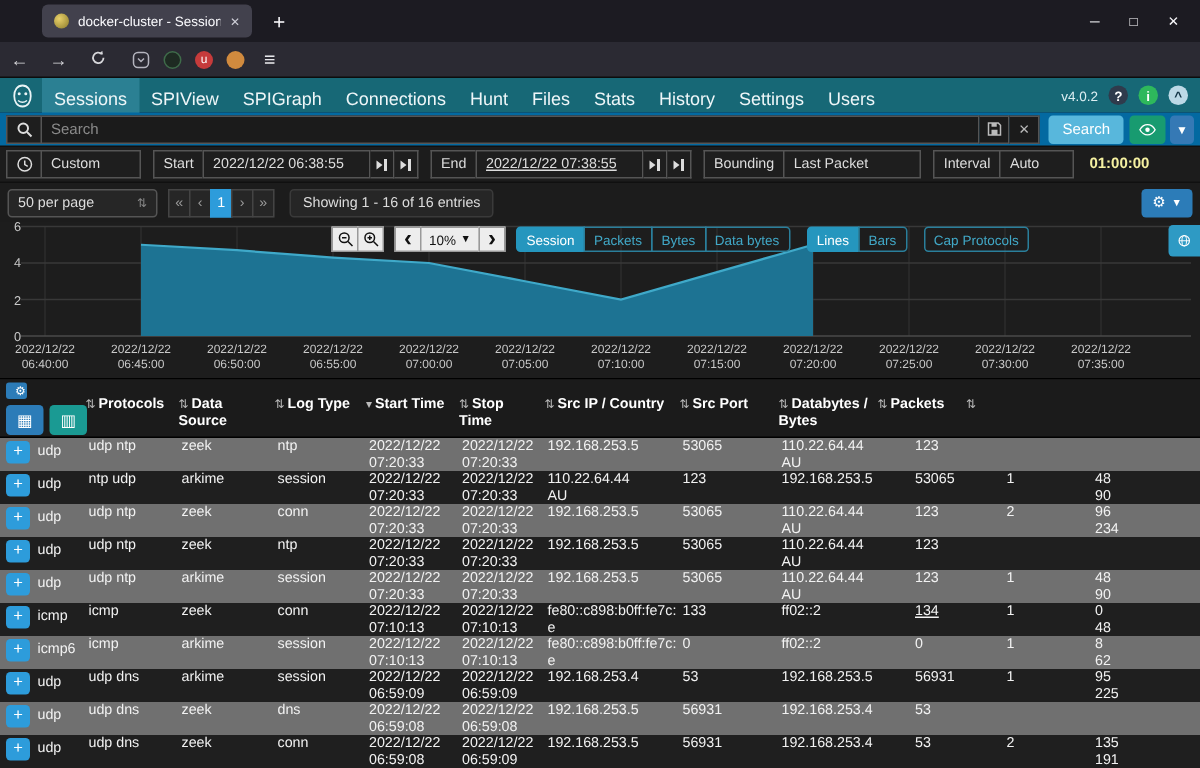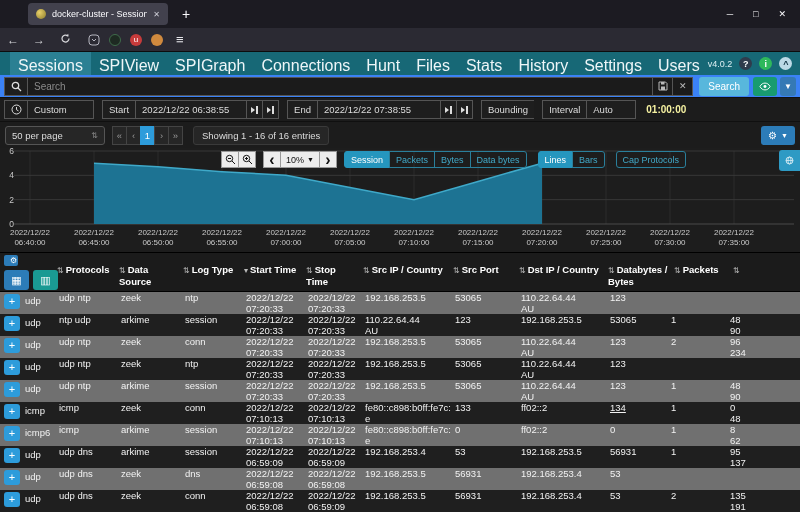--- a/index.html
+++ b/index.html
@@ -21,28 +21,28 @@
   .urltext .dim{color:#a9a9b3;}
   .urltext .dom{color:#fbfbfe;}
   .star{color:#b5b5bf;font-size:10px;}
   .ricons{display:flex;align-items:center;gap:9px;margin-left:10px;}
   .extc{width:12px;height:12px;border-radius:50%;display:inline-block;}
   .hamb{color:#e6e6ea;font-size:13px;font-weight:bold;margin-left:4px;}
 
   
   #navbar{position:absolute;top:52px;left:0;width:800px;height:23px;background:#176876;display:flex;align-items:center;color:#fff;}
   #nav-items{display:flex;height:100%;}
-  .nav-item{font-size:16px;padding:14px 8px;display:flex;align-items:center;color:#eef6f8;}
+  .nav-item{font-size:12px;padding:14px 8px;display:flex;align-items:center;color:#eef6f8;}
   .nav-item.active{background:#2b8093;}
   .nav-right{margin-left:auto;display:flex;align-items:center;gap:7px;margin-right:8px;}
   .ver{font-size:9px;color:#dceef2;}
   .navcirc{width:13px;height:13px;border-radius:50%;font-size:9px;font-weight:bold;display:flex;align-items:center;justify-content:center;}
 
   
-  #searchrow{position:absolute;top:75px;left:0;width:800px;height:23px;background:#3b82f6;display:flex;align-items:center;padding:0 4px;gap:0;border-bottom:1px solid #101010;}
+  #searchrow{position:absolute;top:75px;left:0;width:800px;height:23px;background:#0369a1;display:flex;align-items:center;padding:0 4px;gap:0;border-bottom:1px solid #101010;}
   .sqbtn{width:24px;height:19px;background:#1e1e1e;border:1px solid #555;display:flex;align-items:center;justify-content:center;}
   #search-input{flex:1;height:19px;background:#1b1b1b;border:1px solid #555;border-left:none;color:#ddd;font-size:10px;padding:0 6px;outline:none;}
   #search-input::placeholder{color:#8a8a8a;}
   .inbtn{width:20px;height:19px;background:#1b1b1b;border:1px solid #555;border-left:none;display:flex;align-items:center;justify-content:center;color:#bbb;font-size:9px;}
   .searchbtn{height:19px;background:#58b7dc;border:none;border-radius:3px;color:#fff;font-size:10px;padding:0 9px;margin-left:6px;}
   .eyebtn{height:19px;width:24px;background:#189b70;border:none;border-radius:3px;margin-left:4px;display:flex;align-items:center;justify-content:center;}
   .caretbtn{height:19px;width:16px;background:#3579b5;border:none;border-radius:3px;margin-left:3px;color:#fff;font-size:8px;display:flex;align-items:center;justify-content:center;}
 
   
   #timerow{position:absolute;top:98px;left:0;width:800px;height:24px;background:#1c1c1c;display:flex;align-items:center;padding:0 4px;border-bottom:1px solid #101010;}
@@ -206,31 +206,32 @@
     <span class="skipbtn">
         <span class="tri"></span>
         <span class="tribar"></span>
       </span>
     <span class="skipbtn">
         <span class="tri"></span>
         <span class="tribar"></span>
       </span>
     <span class="tgap"></span>
     <span class="tbox tlabel">End</span>
-    <input class="tbox" style="width: 124px;" value="2022/12/22 07:38:55">
+    <input class="tbox" style="width: 112px; text-decoration: underline;" value="2022/12/22 07:38:55">
     <span class="skipbtn">
         <span class="tri"></span>
         <span class="tribar"></span>
       </span>
     <span class="skipbtn">
         <span class="tri"></span>
         <span class="tribar"></span>
       </span>
     <span class="tgap"></span>
     <span class="tbox tlabel">Bounding</span>
+    <span class="tbox" style="width:92px;justify-content:flex-start;">Last Packet</span>
     <span class="tgap"></span>
     <span class="tbox tlabel">Interval</span>
     <span class="tbox" style="width:50px;justify-content:flex-start;">Auto</span>
     <span class="duration">01:00:00</span>
   </div>
 
   <div id="pagerow">
     <span class="ppsel">
         <span>50 per page</span>
         <span class="updn">⇅</span>
@@ -383,21 +384,20 @@
         <button class="colsbtn">▥</button>
       </div>
     <div class="hcell" style="width: 55px;"></div>
         <div class="hcell" style="width: 62px;"><span class="sort">⇅</span><span>Protocols</span></div>
         <div class="hcell" style="width: 64px;"><span class="sort">⇅</span><span>Data Source</span></div>
         <div class="hcell" style="width: 61px;"><span class="sort">⇅</span><span>Log Type</span></div>
         <div class="hcell" style="width: 62px;"><span class="sort">▾</span><span>Start Time</span></div>
         <div class="hcell" style="width: 57px;"><span class="sort">⇅</span><span>Stop Time</span></div>
         <div class="hcell" style="width: 90px;"><span class="sort">⇅</span><span>Src IP / Country</span></div>
         <div class="hcell" style="width: 66px;"><span class="sort">⇅</span><span>Src Port</span></div>
-        <div class="hcell" style="width: 89px;"><span class="sort">⇅</span><span>Dst IP / Country</span></div>
         <div class="hcell" style="width: 66px;"><span class="sort">⇅</span><span>Databytes / Bytes</span></div>
         <div class="hcell" style="width: 59px;"><span class="sort">⇅</span><span>Packets</span></div>
         <div class="hcell" style="width: 8px;"><span class="sort">⇅</span></div>
       </div>
     <div id="tbody">
         <div class="trow odd">
           <div class="tcell expwrap" style="width: 55px;">
             <button class="plusbtn">+</button>
             <span class="ptext">udp</span>
           </div>
@@ -640,21 +640,21 @@
             <div>192.168.253.4</div>
           </div>
           <div class="tcell" style="width: 66px;">53</div>
           <div class="tcell" style="width: 89px;">
             <div>192.168.253.5</div>
           </div>
           <div class="tcell" style="width: 61px;">56931</div>
           <div class="tcell" style="width: 59px;">1</div>
           <div class="tcell" style="width: 66px;">
             <div>95</div>
-            <div>137</div>
+            <div>225</div>
           </div>
           <div class="tcell" style="width: 8px;"></div>
         </div>
         <div class="trow odd">
           <div class="tcell expwrap" style="width: 55px;">
             <button class="plusbtn">+</button>
             <span class="ptext">udp</span>
           </div>
           <div class="tcell" style="width: 62px;">udp  dns</div>
           <div class="tcell" style="width: 64px;">zeek</div>

